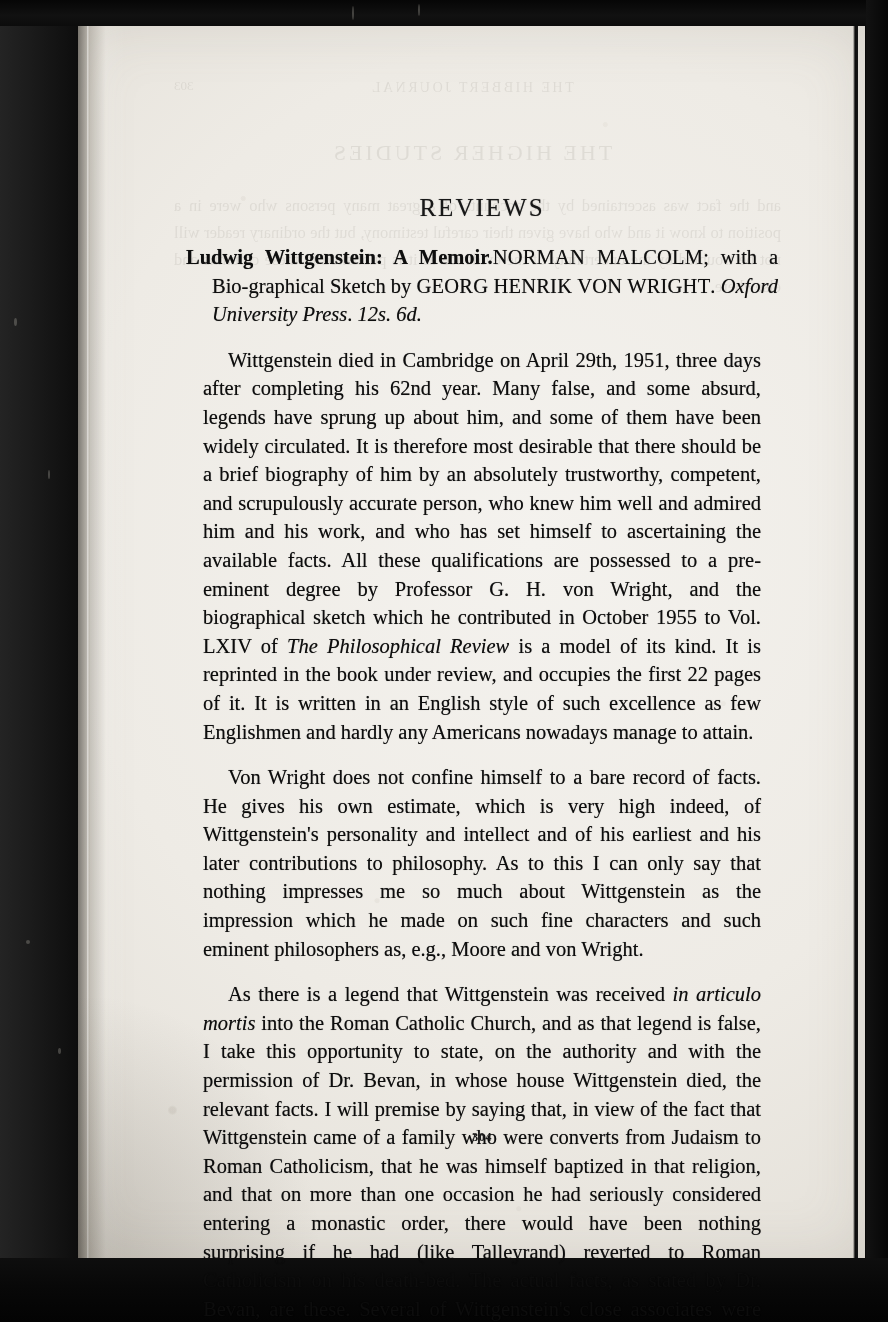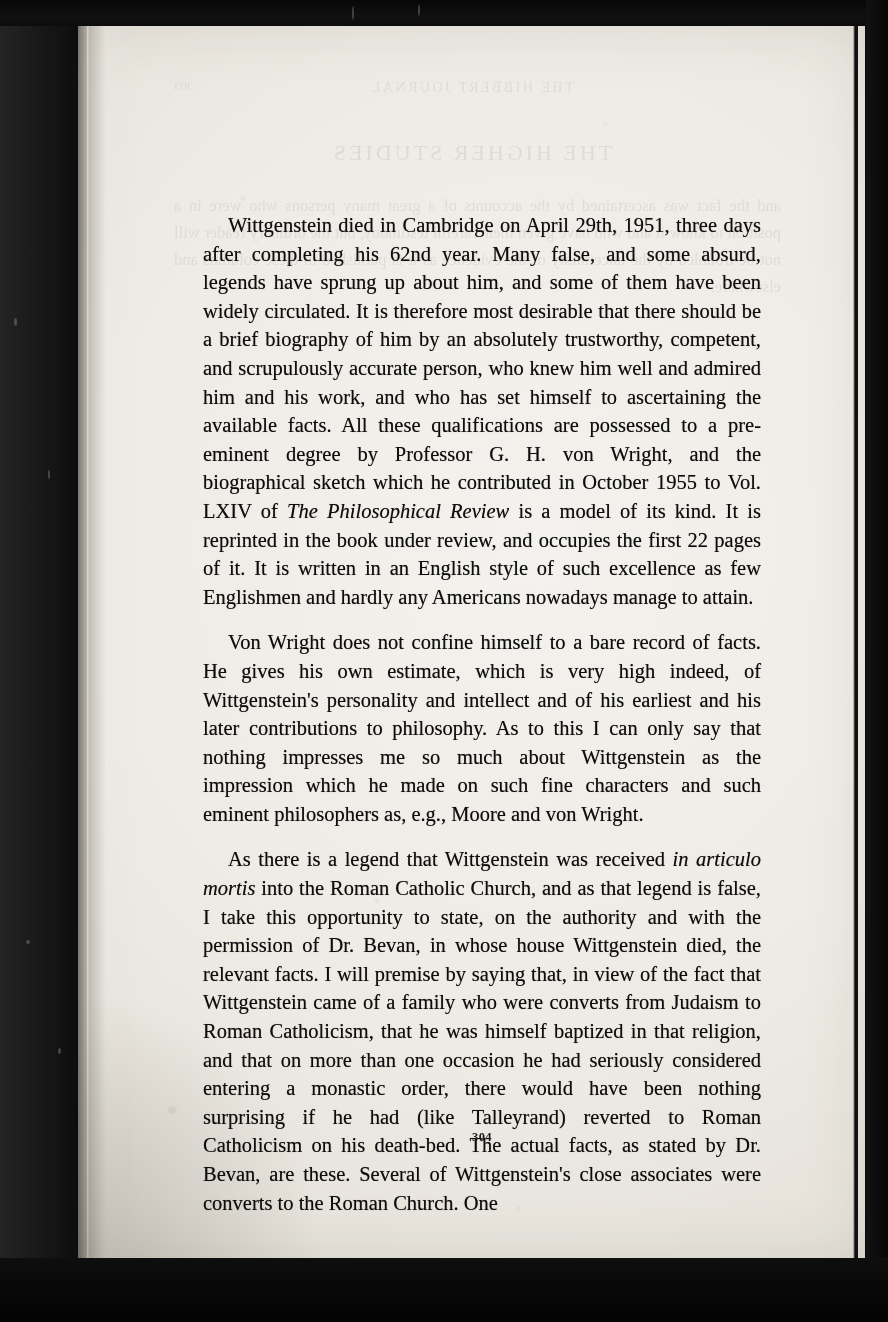--- a/index.html
+++ b/index.html
@@ -255,21 +255,25 @@
       <div class="st-body">and the fact was ascertained by the accounts of a great many persons who were in a position to know it and who have given their careful testimony, but the ordinary reader will not be troubled by the uncertainty of the evidence as it is published in these columns and elsewhere.</div>
     </div>
 
     <div class="gutter-shade"></div>
     <div class="gutter-crease"></div>
     <div class="paper-noise"></div>
     <div class="corner-shade"></div>
 
     <div id="text-column">
 
-
+      <h1 id="page-heading">REVIEWS</h1>
+
+      <div class="book-entry">
+        <span class="bk-title">Ludwig Wittgenstein: A Memoir.</span><span class="bk-caps">NORMAN MALCOLM</span><span>; with a Bio-graphical Sketch by </span><span class="bk-caps">GEORG HENRIK VON WRIGHT</span><span>. </span><span class="bk-pub">Oxford University Press</span><span>. </span><span class="bk-price">12s. 6d.</span>
+      </div>
 
       <p class="body-par"><span>Wittgenstein died in Cambridge on April 29th, 1951, three days after completing his 62nd year. Many false, and some absurd, legends have sprung up about him, and some of them have been widely circulated. It is therefore most desirable that there should be a brief biography of him by an absolutely trustworthy, competent, and scrupulously accurate person, who knew him well and admired him and his work, and who has set himself to ascertaining the available facts. All these qualifications are possessed to a pre-eminent degree by Professor G. H. von Wright, and the biographical sketch which he contributed in October 1955 to Vol. LXIV of </span><i>The Philosophical Review</i><span> is a model of its kind. It is reprinted in the book under review, and occupies the first 22 pages of it. It is written in an English style of such excellence as few Englishmen and hardly any Americans nowadays manage to attain.</span></p>
 
       <p class="body-par">Von Wright does not confine himself to a bare record of facts. He gives his own estimate, which is very high indeed, of Wittgenstein's personality and intellect and of his earliest and his later contributions to philosophy. As to this I can only say that nothing impresses me so much about Wittgenstein as the impression which he made on such fine characters and such eminent philosophers as, e.g., Moore and von Wright.</p>
 
       <p class="body-par"><span>As there is a legend that Wittgenstein was received </span><i>in articulo mortis</i><span> into the Roman Catholic Church, and as that legend is false, I take this opportunity to state, on the authority and with the permission of Dr. Bevan, in whose house Wittgenstein died, the relevant facts. I will premise by saying that, in view of the fact that Wittgenstein came of a family who were converts from Judaism to Roman Catholicism, that he was himself baptized in that religion, and that on more than one occasion he had seriously considered entering a monastic order, there would have been nothing surprising if he had (like Talleyrand) reverted to Roman Catholicism on his death-bed. The actual facts, as stated by Dr. Bevan, are these. Several of Wittgenstein's close associates were converts to the Roman Church. One</span></p>
 
     </div>
 
     <div id="folio">304</div>

